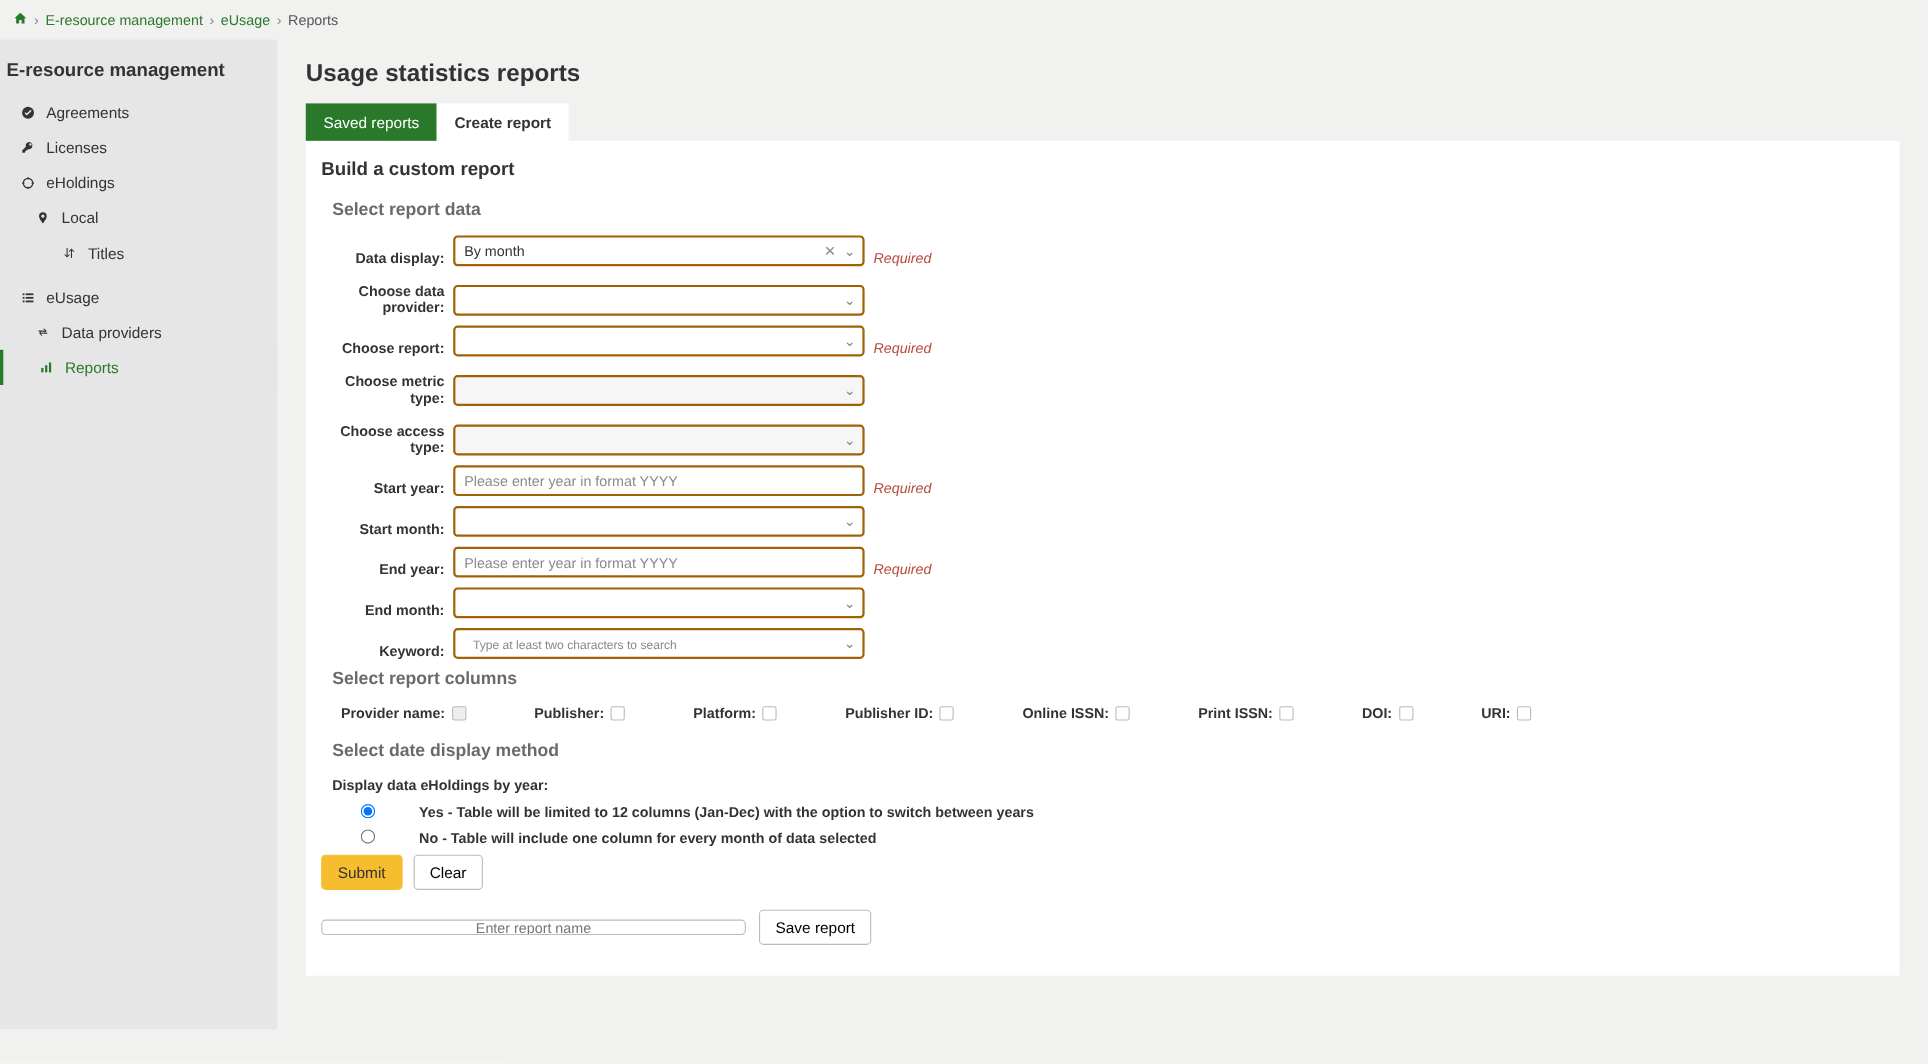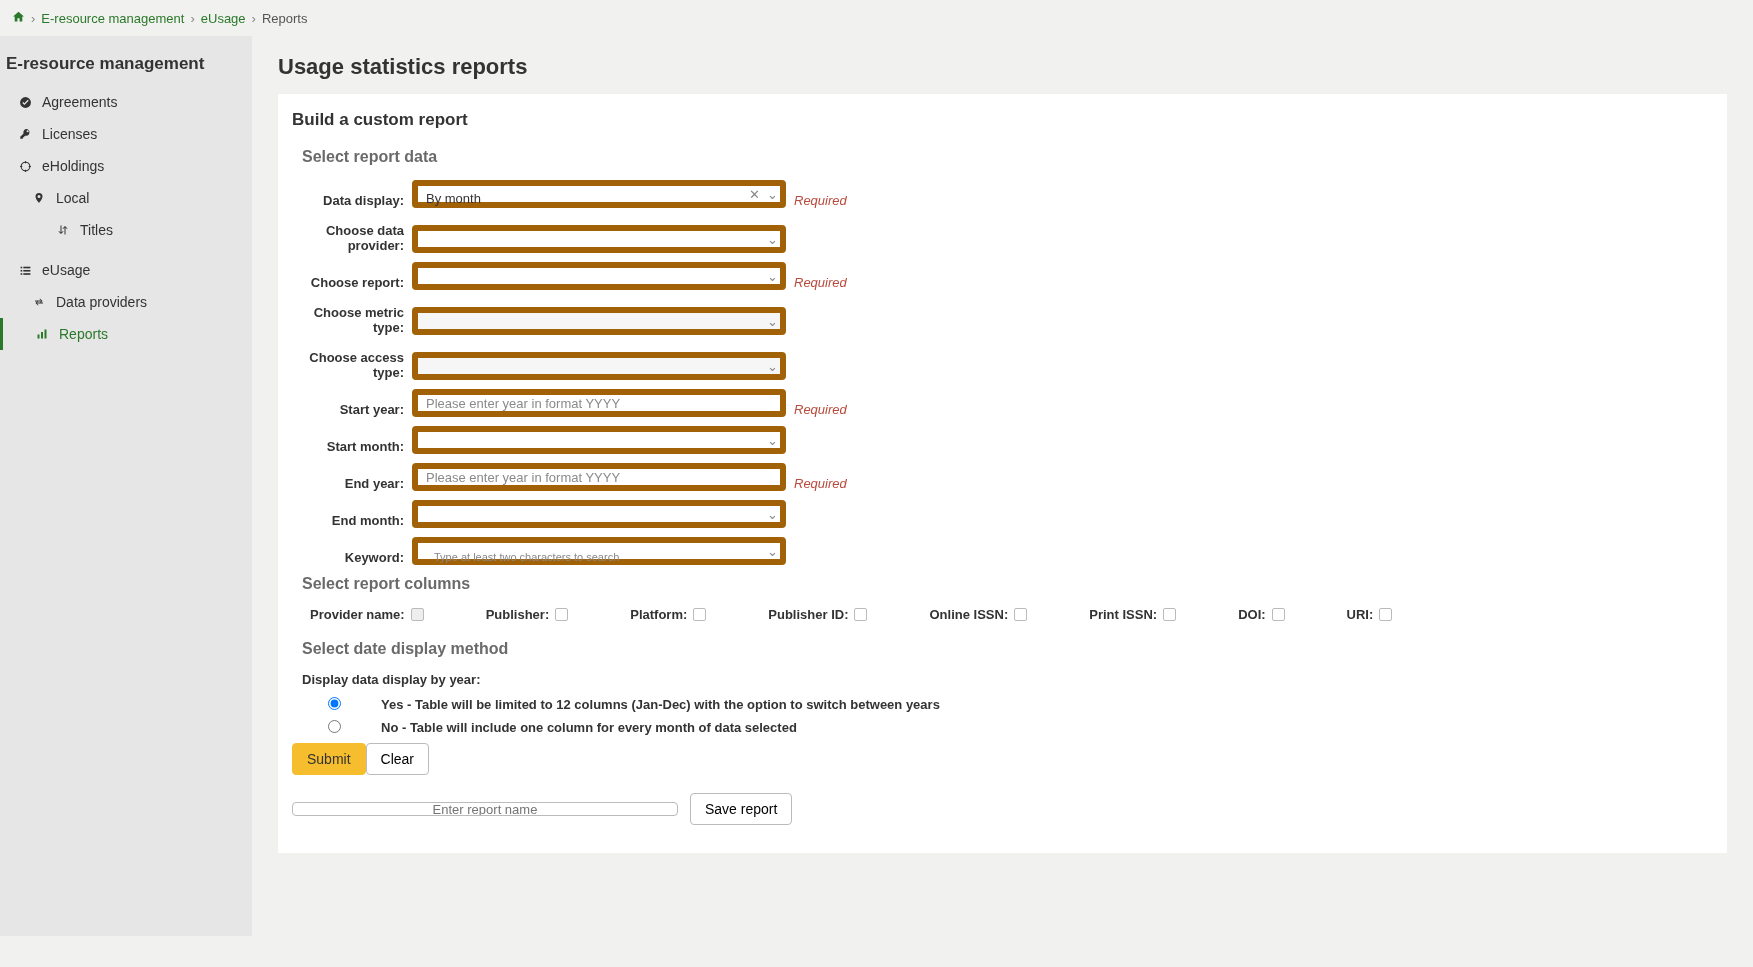--- a/index.html
+++ b/index.html
@@ -23,36 +23,36 @@
 .tabs { display: flex; }
 .tab { padding: 9px 16px; font-size: 14px; cursor: pointer; background: #fff; color: #333; }
 .tab.active-green { background: #2a7829; color: #fff; }
 .tab.active-white { background: #fff; color: #333; font-weight: bold; }
 .panel { background: #fff; padding: 16px 14px 28px 14px; }
 .panel h3 { font-size: 17px; font-weight: bold; color: #333; margin-bottom: 18px; }
 .section-h { font-size: 16px; font-weight: bold; color: #6a6a6a; margin: 10px 0 14px 10px; }
 .form-area { margin-left: 10px; }
 .form-row { display: flex; align-items: flex-end; margin-bottom: 9px; }
 .form-label { width: 110px; text-align: right; font-weight: bold; font-size: 13px; color: #333; padding-top: 6px; padding-right: 8px; }
-.form-control { width: 374px; height: 28px; border: 6px solid #a16207; border-radius: 4px; background: #fff; font-size: 13px; color: #333; padding: 0 30px 0 8px; position: relative; }
+.form-control { width: 374px; height: 28px; border: 2px solid #a16207; border-radius: 4px; background: #fff; font-size: 13px; color: #333; padding: 0 30px 0 8px; position: relative; }
 .form-control.disabled { background: #f6f6f6; }
 .select-wrap { position: relative; width: 374px; }
 .chevron { position: absolute; right: 8px; top: 50%; transform: translateY(-50%); color: #888; pointer-events: none; font-size: 13px; }
 .clear-x { position: absolute; right: 26px; top: 50%; transform: translateY(-50%); color: #888; cursor: pointer; font-size: 13px; }
 .required { color: #b84a3c; font-style: italic; font-size: 13px; margin-left: 8px; padding-top: 6px; }
 input.form-control::placeholder, .placeholder { color: #8a8a8a; font-size: 13px; }
 .keyword-ph { font-size: 11px; color: #888; padding-left: 8px; line-height: 28px; }
 .columns-row { display: flex; gap: 62px; margin: 4px 0 18px 18px; flex-wrap: wrap; align-items: center; }
 .col-item { display: flex; align-items: center; gap: 6px; font-weight: bold; font-size: 13px; }
 .checkbox { width: 13px; height: 13px; border: 1px solid #bbb; border-radius: 2px; display: inline-block; cursor: pointer; background: #fff; }
 .checkbox.disabled { background: #eee; }
 .date-label { font-weight: bold; font-size: 13px; margin-left: 10px; margin-bottom: 10px; }
 .radio-row { display: flex; gap: 40px; margin-left: 36px; margin-bottom: 8px; font-size: 13px; }
 .radio-row input { width: 13px; height: 13px; }
-.action-row { display: flex; }
+.action-row { display: flex; gap: 10px; }
 .btn { padding: 7px 14px; border-radius: 4px; font-size: 14px; cursor: pointer; border: 1px solid #bbb; background: #fff; }
 .btn-submit { background: #f6bd2e; border: 1px solid #f6bd2e; color: #333; }
 .save-row { margin-top: 18px; display: flex; gap: 12px; align-items: center; }
 .report-name { width: 386px; height: 14px; border: 1px solid #bbb; border-radius: 4px; padding: 0 10px; font-size: 13px; text-align: center; }
 .home-icon svg { width: 13px; height: 13px; fill: #2a7829; }
 </style>
 </head>
 <body>
 
 <div class="breadcrumb">
@@ -145,20 +145,24 @@
             <rect x="10" y="8" width="4" height="13"></rect>
             <rect x="17" y="3" width="4" height="18"></rect>
           </svg>
       </span>
       <span>Reports</span>
     </div>
   </aside>
 
   <main class="main">
     <h1>Usage statistics reports</h1>
+    <div class="tabs">
+      <div class="tab active-green">Saved reports</div>
+      <div class="tab active-white">Create report</div>
+    </div>
     <div class="panel">
       <h3>Build a custom report</h3>
 
       <div class="section-h">Select report data</div>
 
       <div class="form-area">
         <div class="form-row">
           <div class="form-label">Data display:</div>
           <div class="select-wrap">
             <div class="form-control" style="line-height:26px;">By month</div>
@@ -270,21 +274,21 @@
             <span>DOI:</span>
             <span class="checkbox"></span>
           </div>
         <div class="col-item">
             <span>URI:</span>
             <span class="checkbox"></span>
           </div>
       </div>
 
       <div class="section-h">Select date display method</div>
-      <div class="date-label">Display data display by year:</div>
+      <div class="date-label">Display data eHoldings by year:</div>
       <div class="radio-row">
         <input type="radio" name="dm" checked="" style="">
         <span style="font-weight:bold;">Yes - Table will be limited to 12 columns (Jan-Dec) with the option to switch between years</span>
       </div>
       <div class="radio-row">
         <input type="radio" name="dm" style="">
         <span style="font-weight:bold;">No - Table will include one column for every month of data selected</span>
       </div>
 
       <div class="action-row">

